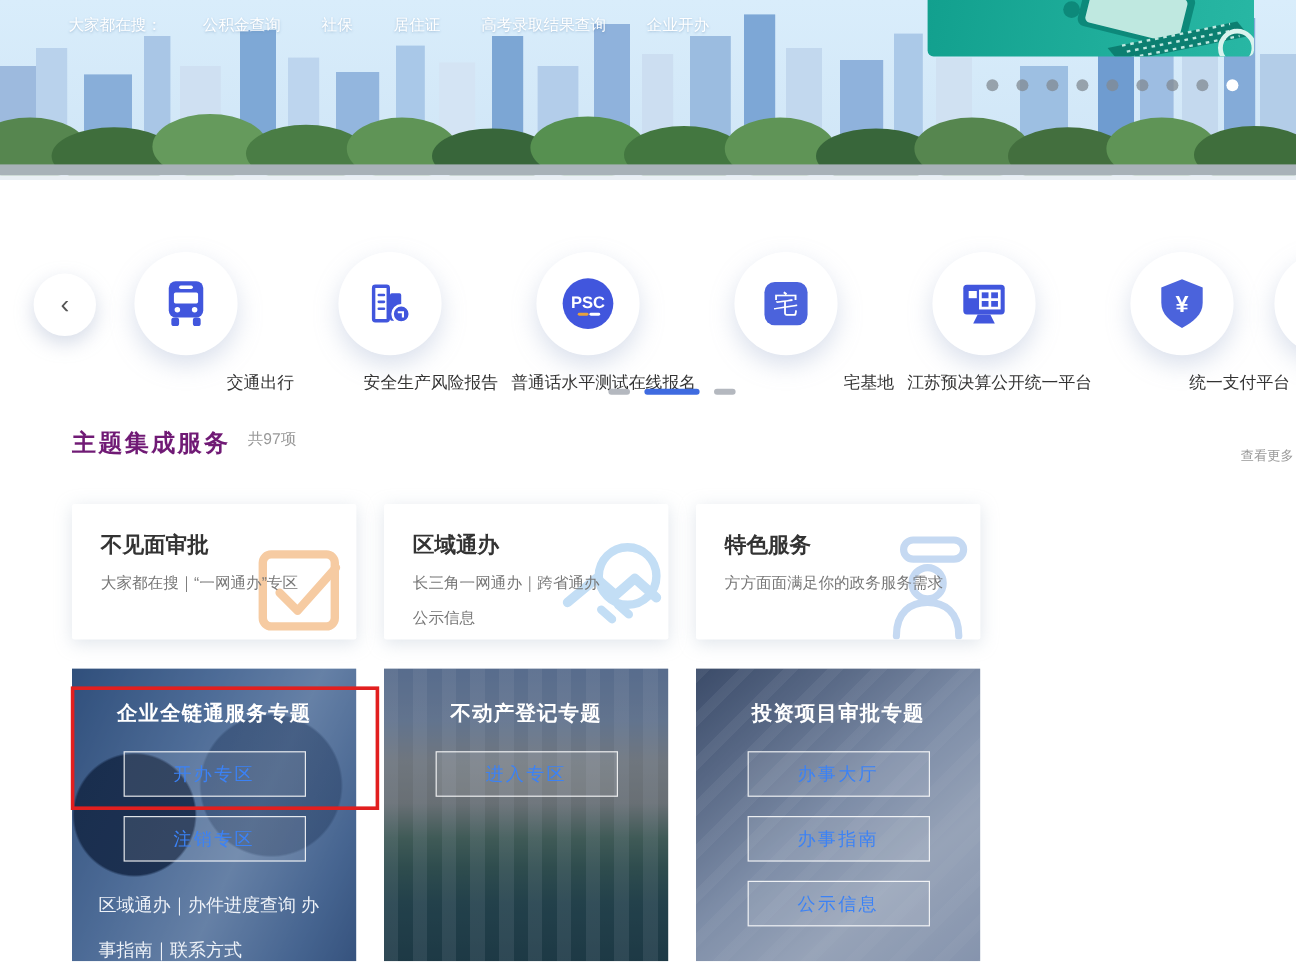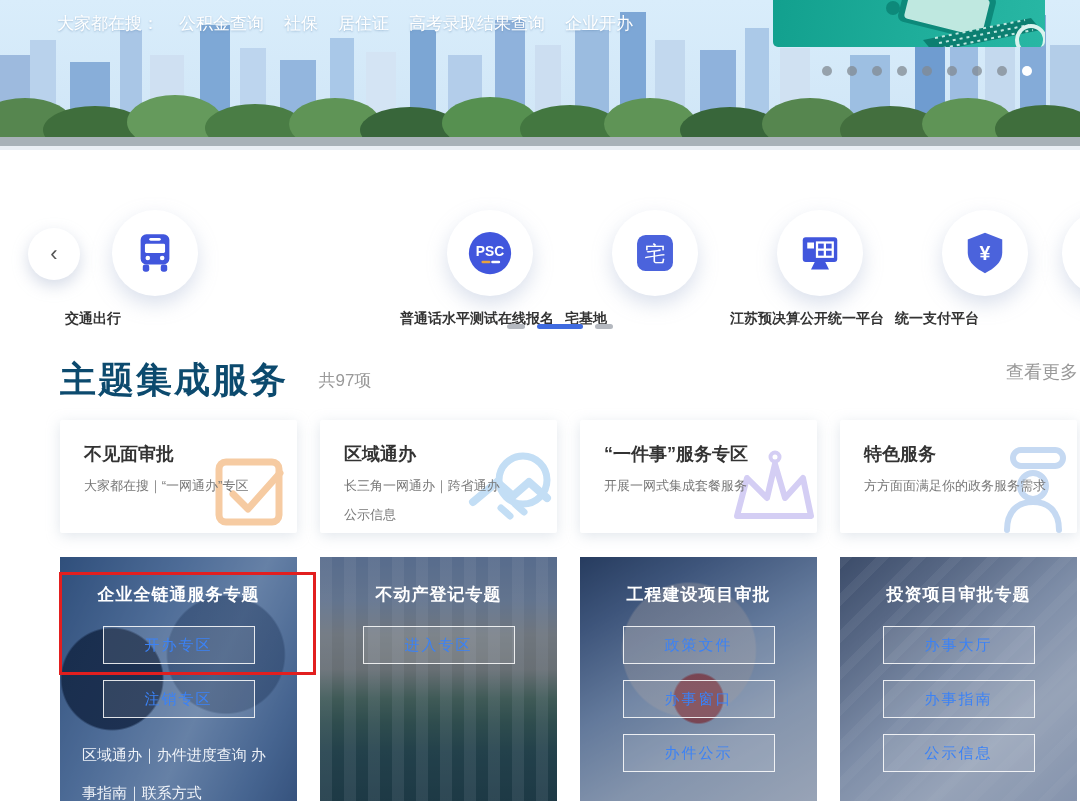--- a/index.html
+++ b/index.html
@@ -4,50 +4,50 @@
 <style>
   html,body{margin:0;padding:0;}
   body{width:1080px;height:805px;overflow:hidden;background:#fff;
        font-family:"Liberation Sans","DejaVu Sans",sans-serif;}
   .page{position:relative;width:1080px;height:805px;overflow:hidden;background:#fff;}
 
   
   .hero{position:absolute;top:0;left:0;width:1080px;height:150px;overflow:hidden;
         background:linear-gradient(180deg,#d8ecfa 0%,#cfe6f7 60%,#d5e9f7 100%);}
   .hero svg.skyline{position:absolute;inset:0;width:100%;height:100%;display:block;}
-  .searchbar{position:absolute;top:12px;left:57px;display:flex;gap:20px;
-             font-size:17px;color:#fff;text-shadow:0 1px 2px rgba(90,130,170,.45);white-space:nowrap;}
+  .searchbar{position:absolute;top:12px;left:57px;display:flex;gap:34px;
+             font-size:13px;color:#fff;text-shadow:0 1px 2px rgba(90,130,170,.45);white-space:nowrap;}
   .searchbar .kw{color:#fff;text-decoration:none;cursor:pointer;}
   .promo{position:absolute;top:0;left:773px;width:272px;height:47px;cursor:pointer;
          background:linear-gradient(100deg,#12a08e 0%,#1fae9b 55%,#28b7a4 100%);
          border-radius:0 0 5px 5px;overflow:hidden;}
   .dots{position:absolute;top:66px;left:822px;display:flex;gap:15px;cursor:pointer;}
   .dots .dot{width:10px;height:10px;border-radius:50%;background:rgba(130,138,145,.75);}
   .dots .dot.active{background:#ffffff;}
 
   
   .quick{position:absolute;top:150px;left:0;width:1080px;height:200px;}
   .nav-prev{position:absolute;left:28px;top:78px;width:52px;height:52px;border:none;border-radius:50%;
             background:#fff;box-shadow:0 6px 16px rgba(150,165,195,.4);cursor:pointer;
             font-size:22px;color:#555;line-height:52px;padding:0;}
-  .qs-item{position:absolute;top:60px;width:180px;text-align:left;cursor:pointer;}
+  .qs-item{position:absolute;top:60px;width:180px;text-align:right;cursor:pointer;}
   .qs-circle{width:86px;height:86px;border-radius:50%;background:#fff;margin:0 auto;
              box-shadow:0 8px 20px rgba(150,165,200,.35);display:flex;align-items:center;justify-content:center;}
-  .qs-label{margin-top:14px;font-size:14px;font-weight:bold;color:#333;white-space:nowrap;}
+  .qs-label{margin-top:14px;font-size:14px;font-weight:normal;color:#333;white-space:nowrap;}
   .qs-partial{position:absolute;top:60px;left:1062px;width:86px;height:86px;border-radius:50%;
               background:#fff;box-shadow:0 8px 20px rgba(150,165,200,.35);}
   .qs-pager{position:absolute;top:174px;left:560px;transform:translateX(-50%);display:flex;gap:12px;align-items:center;cursor:pointer;}
   .dash{width:18px;height:5px;border-radius:3px;background:#b4b8bf;}
   .dash.active{width:46px;background:#3f6be0;}
 
   
   .sec-head{position:absolute;top:356px;left:60px;right:0;height:44px;}
-  .sec-title{display:inline-block;font-size:36px;font-weight:bold;color:#0c4a6e;letter-spacing:2px;}
-  .sec-count{display:inline-block;margin-left:26px;font-size:17px;color:#999;vertical-align:6px;}
-  .sec-more{position:absolute;right:2px;top:4px;font-size:18px;color:#999;cursor:pointer;text-decoration:none;}
+  .sec-title{display:inline-block;font-size:20px;font-weight:bold;color:#701a75;letter-spacing:2px;}
+  .sec-count{display:inline-block;margin-left:10px;font-size:13px;color:#999;vertical-align:6px;}
+  .sec-more{position:absolute;right:2px;top:16px;font-size:11px;color:#999;cursor:pointer;text-decoration:none;}
 
   
   .theme-row{position:absolute;top:420px;left:60px;display:flex;gap:23px;}
   .t-card{position:relative;width:237px;height:113px;background:#fff;border-radius:2px;
           box-shadow:0 3px 14px rgba(176,188,205,.38);overflow:hidden;cursor:pointer;}
   .t-title{margin:22px 0 0 24px;font-size:18px;font-weight:bold;color:#333;position:relative;z-index:2;}
   .t-line{margin:11px 0 0 24px;font-size:13px;color:#777;position:relative;z-index:2;white-space:nowrap;}
   .t-line:empty{display:none;}
   .t-mark{position:absolute;right:2px;top:26px;width:92px;height:92px;z-index:1;}
 
@@ -193,20 +193,32 @@
           <rect x="18" y="19" width="28" height="13" rx="2" fill="#fff"></rect>
           <circle cx="22" cy="39" r="3.2" fill="#fff"></circle>
           <circle cx="42" cy="39" r="3.2" fill="#fff"></circle>
           <rect x="15" y="48" width="9" height="10" rx="3" fill="#4156dd"></rect>
           <rect x="40" y="48" width="9" height="10" rx="3" fill="#4156dd"></rect>
         </svg>
       </div>
       <div class="qs-label">交通出行</div>
     </div>
 
+    <div class="qs-item" style="left:235px">
+      <div class="qs-circle">
+        <svg width="46" height="46" viewBox="0 0 64 64">
+          <rect x="13" y="12" width="17" height="40" rx="2" fill="none" stroke="#4156dd" stroke-width="4"></rect>
+          <path d="M19 22 h6 M19 30 h6 M19 38 h6" stroke="#4156dd" stroke-width="3" stroke-linecap="round"></path>
+          <rect x="32" y="20" width="13" height="32" rx="2" fill="#4156dd"></rect>
+          <circle cx="45" cy="44" r="10" fill="#4156dd" stroke="#fff" stroke-width="3"></circle>
+          <path d="M41 42 l6 0 l0 6" fill="none" stroke="#fff" stroke-width="2.5"></path>
+        </svg>
+      </div>
+      <div class="qs-label">安全生产风险报告</div>
+    </div>
 
     <div class="qs-item" style="left:400px">
       <div class="qs-circle">
         <svg width="52" height="52" viewBox="0 0 64 64">
           <circle cx="32" cy="32" r="26" fill="#4156dd"></circle>
           <text x="32" y="36" text-anchor="middle" font-size="17" font-weight="bold" fill="#ffffff">PSC</text>
           <path d="M23 43 h8" stroke="#e8a23d" stroke-width="3" stroke-linecap="round"></path>
           <path d="M35 43 h8" stroke="#ffffff" stroke-width="3" stroke-linecap="round"></path>
         </svg>
       </div>
@@ -277,29 +289,20 @@
       <div class="t-title">区域通办</div>
       <div class="t-line">长三角一网通办｜跨省通办</div>
       <div class="t-line">公示信息</div>
       <svg class="t-mark" viewBox="0 0 92 92">
         <circle cx="60" cy="34" r="24" fill="none" stroke="#c3def5" stroke-width="7"></circle>
         <path d="M10 56 L34 36 L50 50 L66 36 L84 52" fill="none" stroke="#c3def5" stroke-width="8" stroke-linecap="round" stroke-linejoin="round"></path>
         <path d="M38 62 l9 8 M52 58 l9 8" stroke="#c3def5" stroke-width="7" stroke-linecap="round"></path>
       </svg>
     </div>
 
-    <div class="t-card">
-      <div class="t-title">“一件事”服务专区</div>
-      <div class="t-line">开展一网式集成套餐服务</div>
-
-      <svg class="t-mark" viewBox="0 0 92 92">
-        <path d="M14 70 L24 32 L44 52 L52 18 L62 52 L80 32 L88 70 Z" fill="none" stroke="#d4cef4" stroke-width="6" stroke-linejoin="round"></path>
-        <circle cx="52" cy="11" r="4.5" fill="none" stroke="#d4cef4" stroke-width="4"></circle>
-      </svg>
-    </div>
 
     <div class="t-card">
       <div class="t-title">特色服务</div>
       <div class="t-line">方方面面满足你的政务服务需求</div>
 
       <svg class="t-mark" viewBox="0 0 92 92">
         <rect x="30" y="4" width="50" height="16" rx="8" fill="none" stroke="#c5d9f2" stroke-width="6"></rect>
         <circle cx="50" cy="40" r="13" fill="none" stroke="#c5d9f2" stroke-width="6"></circle>
         <path d="M24 84 c0 -20 12 -28 26 -28 s26 8 26 28" fill="none" stroke="#c5d9f2" stroke-width="6" stroke-linecap="round"></path>
       </svg>
@@ -324,30 +327,20 @@
 
     <div class="p-card p2">
       <div class="photo"></div>
       <div class="shade"></div>
       <div class="p-content">
         <div class="p-title">不动产登记专题</div>
         <button class="p-btn">进入专区</button>
       </div>
     </div>
 
-    <div class="p-card p3">
-      <div class="photo"></div>
-      <div class="shade"></div>
-      <div class="p-content">
-        <div class="p-title">工程建设项目审批</div>
-        <button class="p-btn">政策文件</button>
-        <button class="p-btn">办事窗口</button>
-        <button class="p-btn">办件公示</button>
-      </div>
-    </div>
 
     <div class="p-card p4">
       <div class="photo"></div>
       <div class="shade"></div>
       <div class="p-content">
         <div class="p-title">投资项目审批专题</div>
         <button class="p-btn">办事大厅</button>
         <button class="p-btn">办事指南</button>
         <button class="p-btn">公示信息</button>
       </div>

